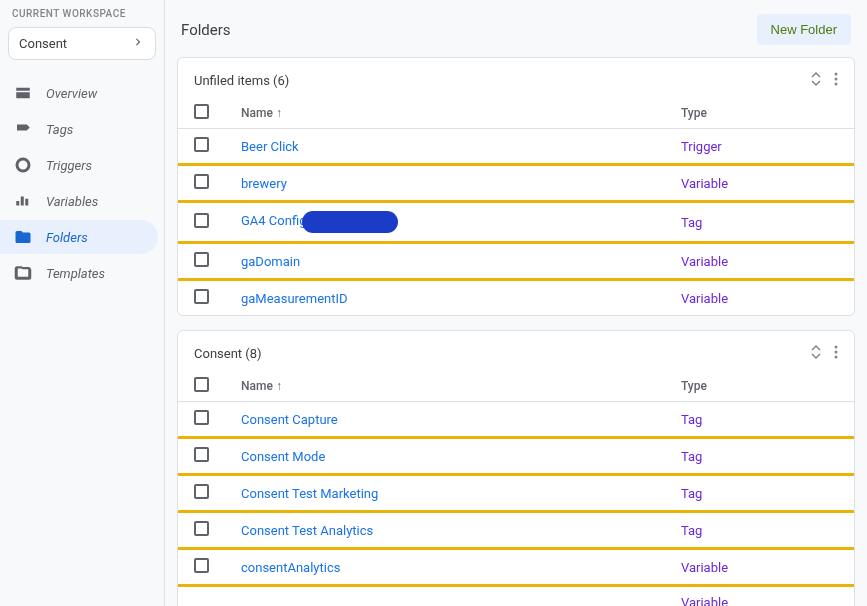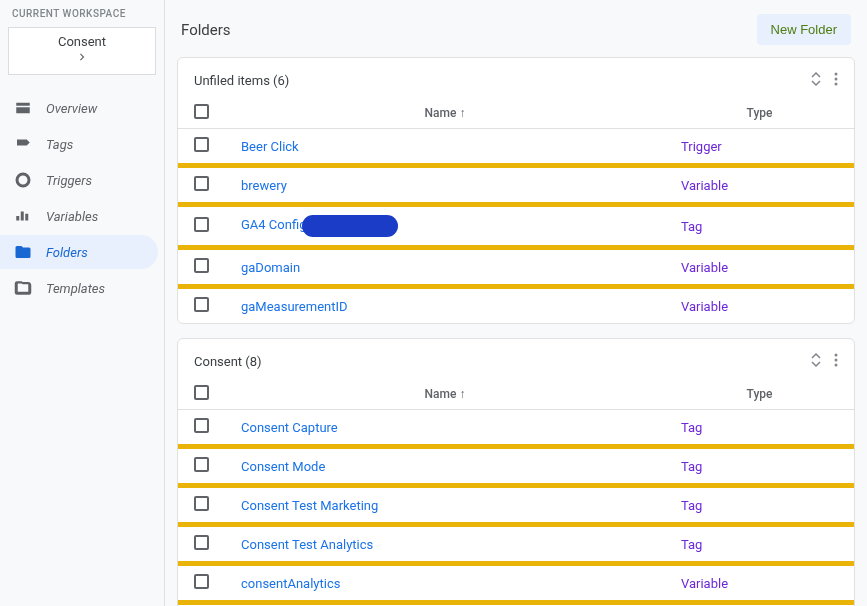--- a/index.html
+++ b/index.html
@@ -30,27 +30,26 @@
     .workspace-label {
       font-size: 10px;
       color: #80868b;
       letter-spacing: 0.5px;
       font-weight: 500;
     }
     .workspace-selector {
       margin: 4px 8px 12px 8px;
       background: #fff;
       border: 1px solid #dadce0;
-      border-radius: 0;
+      border-radius: 8px;
       padding: 6px 10px;
       display: flex;
       justify-content: space-between;
       align-items: center;
       cursor: pointer;
-      flex-direction: column;
     }
     .workspace-name {
       font-size: 13px;
       color: #3c4043;
     }
     .chevron-right {
       color: #5f6368;
       font-size: 16px;
     }
     .nav-list {
@@ -138,40 +137,40 @@
     .collapse-icon, .more-icon {
       cursor: pointer;
       font-size: 13px;
       line-height: 1;
     }
     .table {
       width: 100%;
       border-collapse: collapse;
     }
     .table th {
-      text-align: center;
+      text-align: left;
       padding: 6px 16px;
       font-size: 12px;
       color: #5f6368;
       font-weight: 500;
       border-bottom: 1px solid #e0e0e0;
     }
     .th-check {
       width: 40px;
     }
     .th-name {
       width: 440px;
     }
     .sort-arrow {
       font-size: 12px;
       margin-left: 3px;
     }
     .table td {
       padding: 8px 16px;
-      border-bottom: 5px solid #eab308;
+      border-bottom: 3px solid #eab308;
       font-size: 13px;
       vertical-align: middle;
     }
     .table tr:last-child td {
       border-bottom: none;
     }
     .td-check {
       width: 40px;
     }
     .checkbox {

